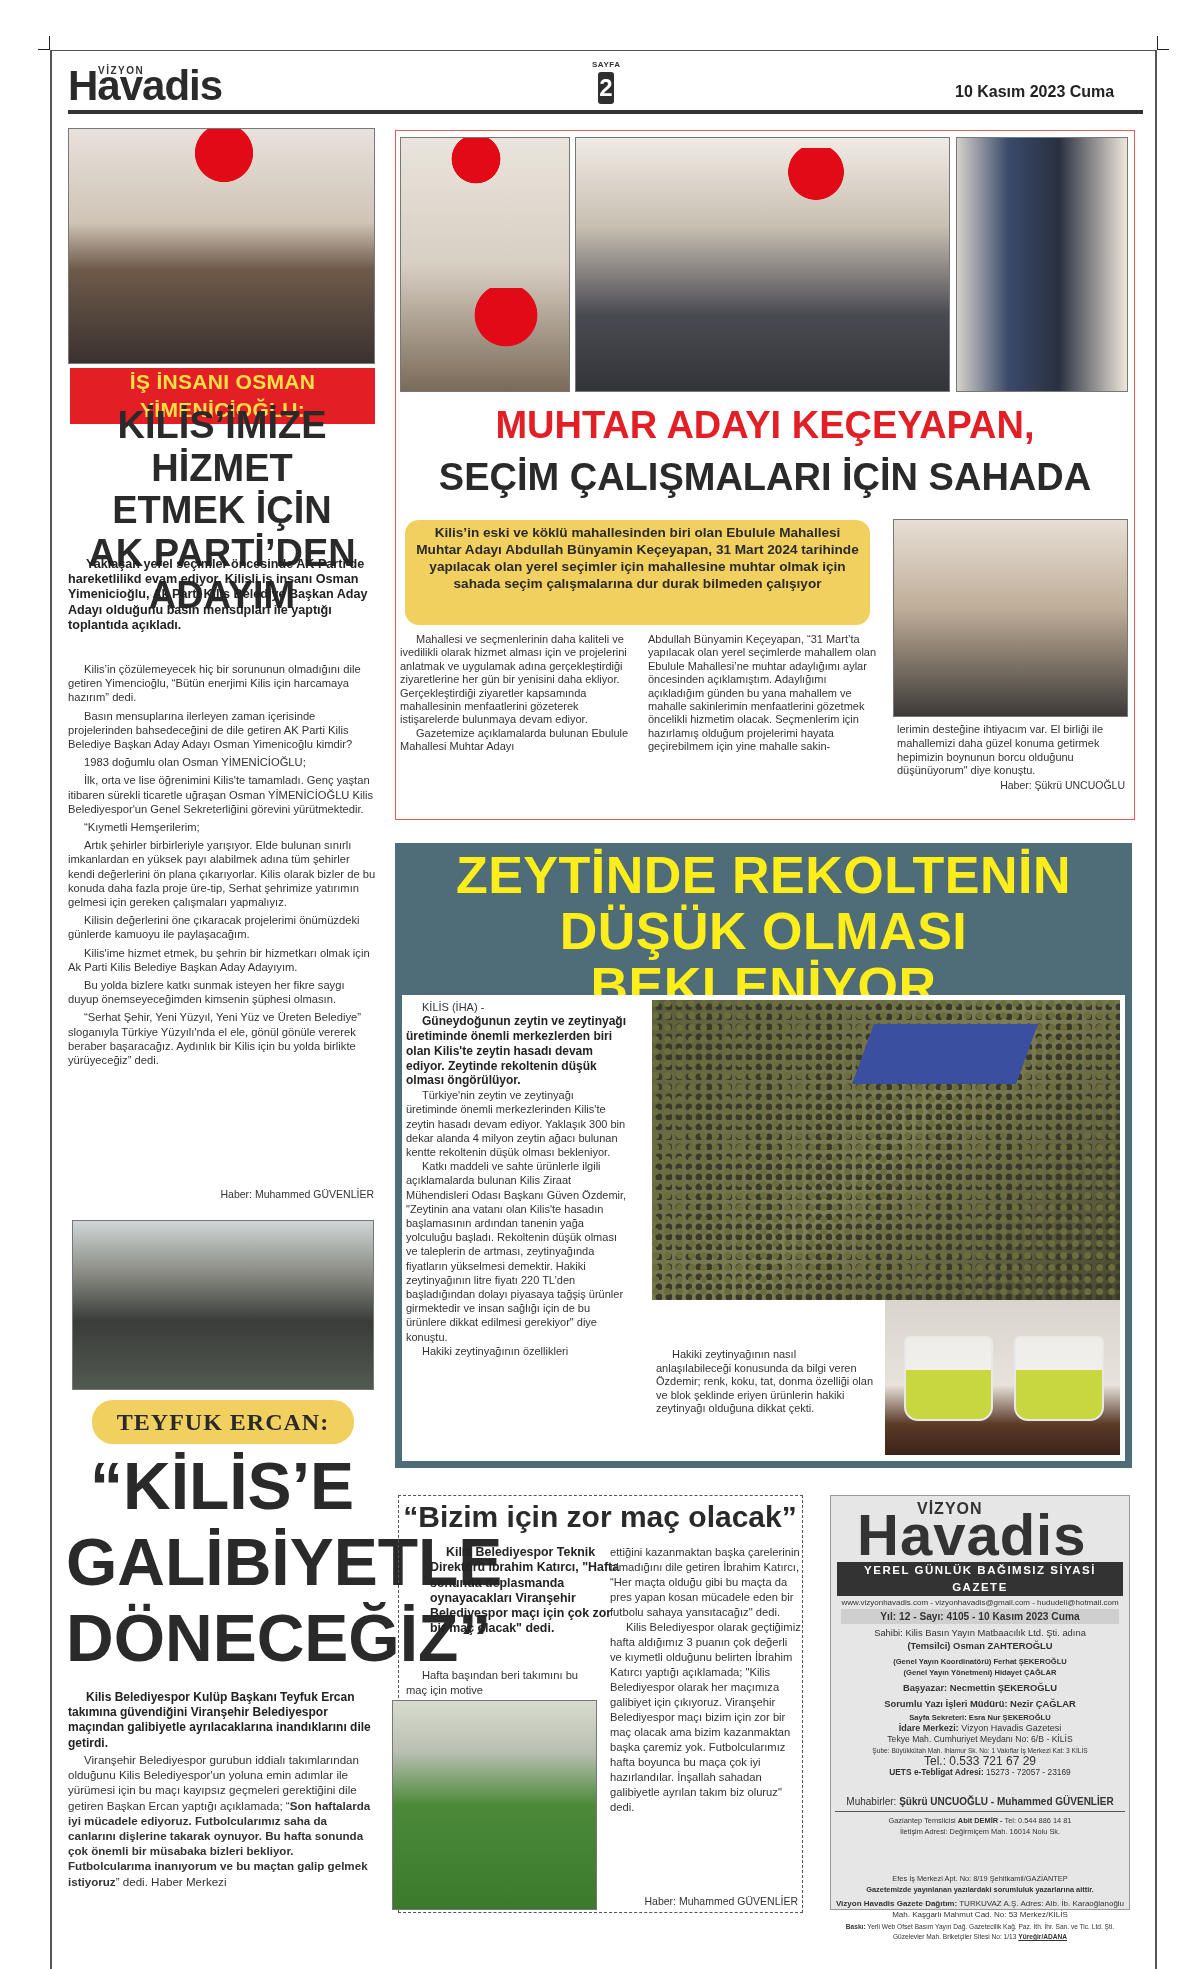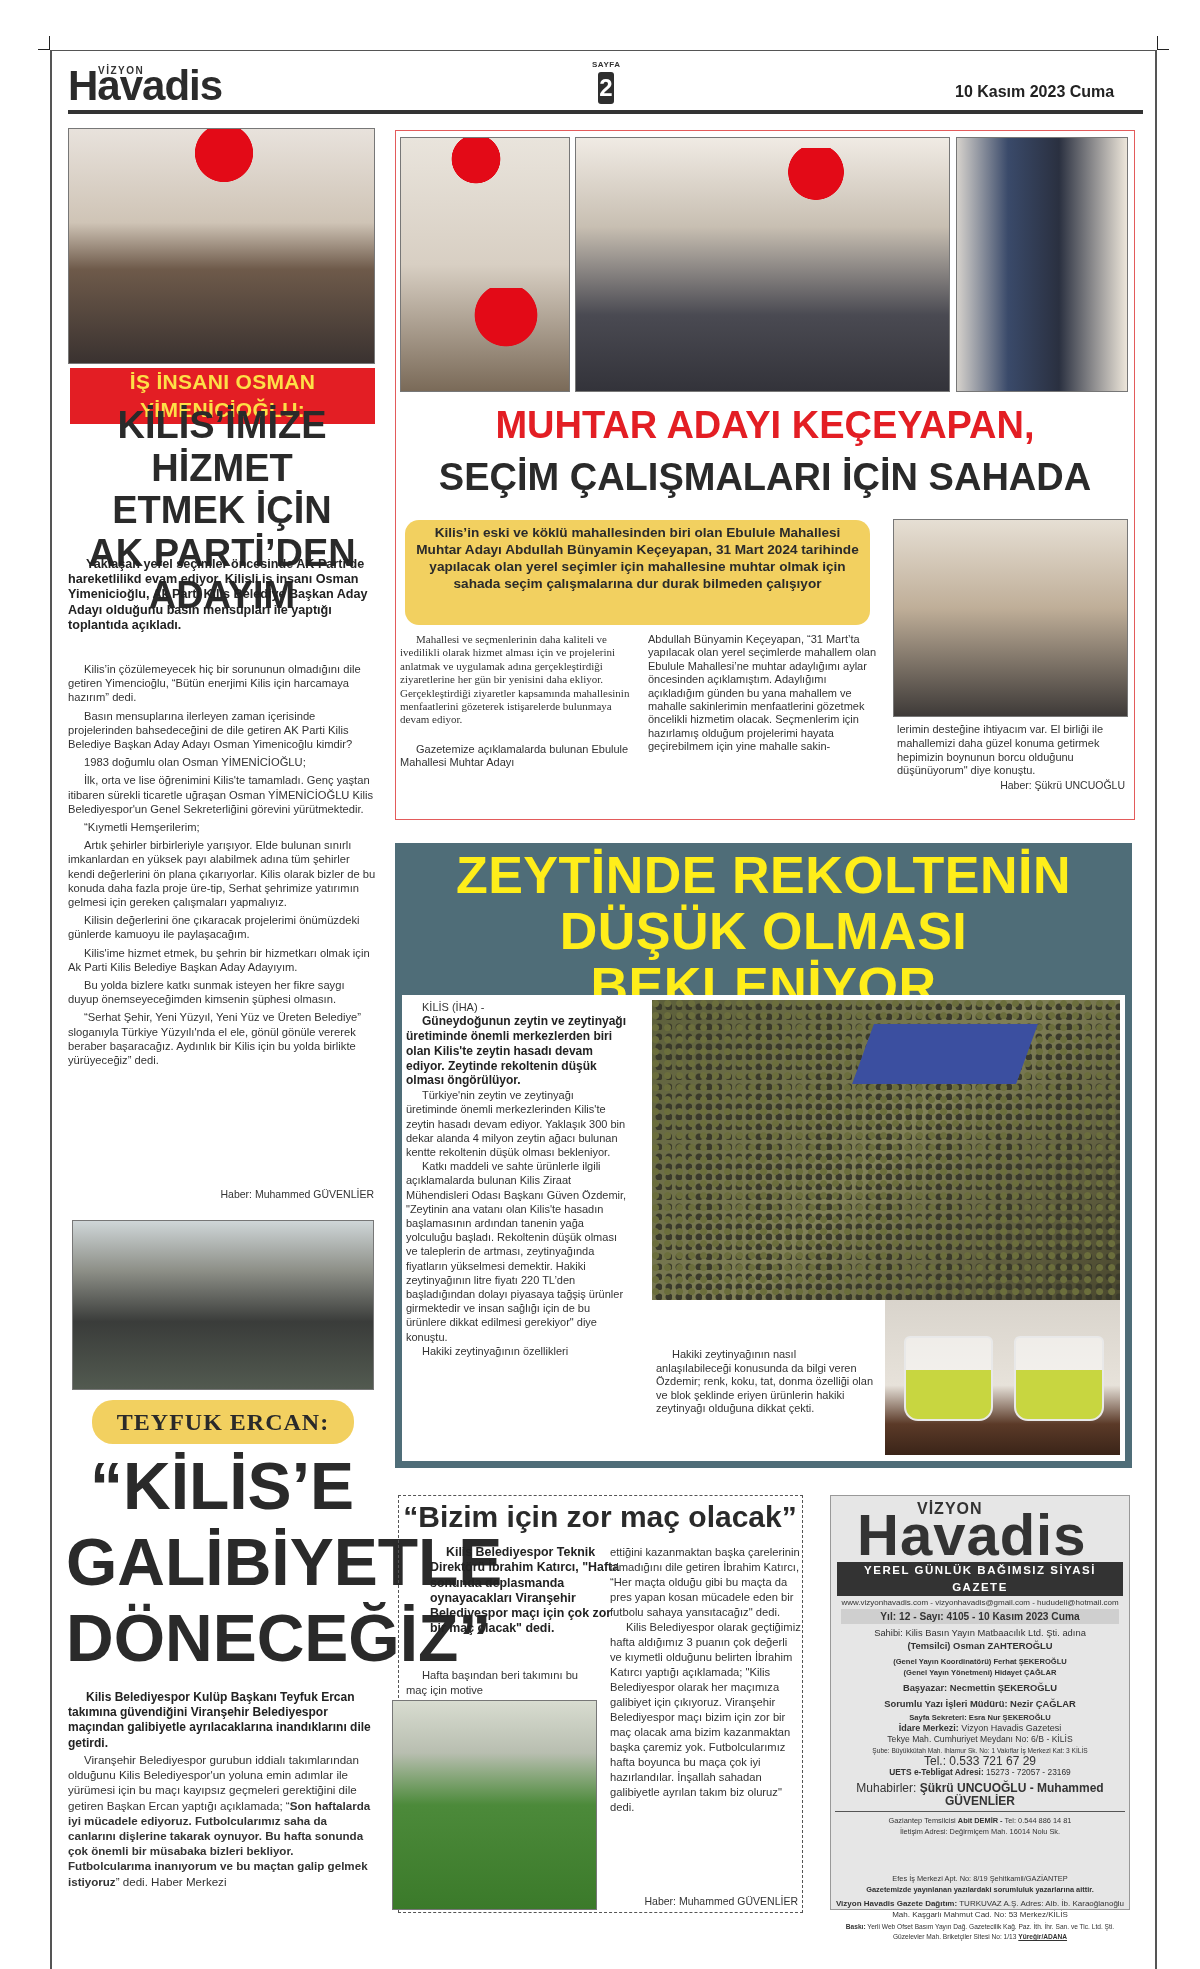--- a/index.html
+++ b/index.html
@@ -112,21 +112,21 @@
 </div>
 <div class="abs photo ph-office2 photo-border" style="left:575px;top:137px;width:375px;height:255px;">
   <div class="abs ph-flag" style="left:200px;top:10px;width:80px;height:80px;"></div>
 </div>
 <div class="abs photo ph-office3 photo-border" style="left:956px;top:137px;width:172px;height:255px;"></div>
 <div class="abs headline-red" style="left:398px;top:404px;width:734px;">MUHTAR ADAYI KEÇEYAPAN,</div>
 <div class="abs headline-dark" style="left:398px;top:456px;width:734px;">SEÇİM ÇALIŞMALARI İÇİN SAHADA</div>
 <div class="abs yellow-spot" style="left:405px;top:520px;width:465px;height:105px;">Kilis’in eski ve köklü mahallesinden biri olan Ebulule Mahallesi Muhtar Adayı Abdullah Bünyamin Keçeyapan, 31 Mart 2024 tarihinde yapılacak olan yerel seçimler için mahallesine muhtar olmak için sahada seçim çalışmalarına dur durak bilmeden çalışıyor</div>
 <div class="abs photo ph-small photo-border" style="left:893px;top:519px;width:235px;height:198px;"></div>
 <div class="abs body-text" style="left:400px;top:633px;width:232px;font-size:11px;line-height:13.4px;">
-  <p style="margin-bottom:16px;font-family:Liberation Serif, serif;">Mahallesi ve seçmenlerinin daha kaliteli ve ivedilikli olarak hizmet alması için ve projelerini anlatmak ve uygulamak adına gerçekleştirdiği ziyaretlerine her gün bir yenisini daha ekliyor. Gerçekleştirdiği ziyaretler kapsamında mahallesinin menfaatlerini gözeterek istişarelerde bulunmaya devam ediyor.</p>
+  <p style="margin-bottom:0;">Mahallesi ve seçmenlerinin daha kaliteli ve ivedilikli olarak hizmet alması için ve projelerini anlatmak ve uygulamak adına gerçekleştirdiği ziyaretlerine her gün bir yenisini daha ekliyor. Gerçekleştirdiği ziyaretler kapsamında mahallesinin menfaatlerini gözeterek istişarelerde bulunmaya devam ediyor.</p>
   <p>Gazetemize açıklamalarda bulunan Ebulule Mahallesi Muhtar Adayı</p>
 </div>
 <div class="abs body-text" style="left:648px;top:633px;width:230px;font-size:11px;line-height:13.4px;">Abdullah Bünyamin Keçeyapan, “31 Mart’ta yapılacak olan yerel seçimlerde mahallem olan Ebulule Mahallesi’ne muhtar adaylığımı aylar öncesinden açıklamıştım. Adaylığımı açıkladığım günden bu yana mahallem ve mahalle sakinlerimin menfaatlerini gözetmek öncelikli hizmetim olacak. Seçmenlerim için hazırlamış olduğum projelerimi hayata geçirebilmem için yine mahalle sakin-</div>
 <div class="abs body-text" style="left:897px;top:723px;width:232px;font-size:11px;line-height:13.8px;">lerimin desteğine ihtiyacım var. El birliği ile mahallemizi daha güzel konuma getirmek hepimizin boynunun borcu olduğunu düşünüyorum" diye konuştu.</div>
 <div class="abs byline" style="left:897px;top:779px;width:228px;">Haber: Şükrü UNCUOĞLU</div>
 
 <div class="abs teal-box" style="left:395px;top:843px;width:737px;height:625px;"></div>
 <div class="abs headline-yellow" style="left:395px;top:848px;width:737px;">
   <div>ZEYTİNDE REKOLTENİN</div>
   <div>DÜŞÜK OLMASI BEKLENİYOR</div>
@@ -184,21 +184,21 @@
   <div class="ln-s b" style="margin-top:4px;">(Genel Yayın Koordinatörü) Ferhat ŞEKEROĞLU</div>
   <div class="ln-s b">(Genel Yayın Yönetmeni) Hidayet ÇAĞLAR</div>
   <div class="ln b" style="margin-top:3px;">Başyazar: Necmettin ŞEKEROĞLU</div>
   <div class="ln b" style="margin-top:3px;">Sorumlu Yazı İşleri Müdürü: Nezir ÇAĞLAR</div>
   <div class="ln-s b" style="margin-top:2px;">Sayfa Sekreteri: Esra Nur ŞEKEROĞLU</div>
   <div class="ln-s" style="font-size:9px;"><b>İdare Merkezi:</b> <span>Vizyon Havadis Gazetesi</span></div>
   <div class="ln-s" style="font-size:8.6px;">Tekye Mah. Cumhuriyet Meydanı No: 6/B - KİLİS</div>
   <div class="ln-s" style="font-size:6.6px;">Şube: Büyükkütah Mah. Ihlamur Sk. No: 1 Vakıflar İş Merkezi Kat: 3 KİLİS</div>
   <div class="ln-s" style="font-size:12px;">Tel.: 0.533 721 67 29</div>
   <div class="ln-s" style="font-size:8.4px;"><b>UETS e-Tebligat Adresi:</b> <span>15273 - 72057 - 23169</span></div>
-  <div class="ln" style="font-size:12px;margin-top:4px;"><span>Muhabirler:</span> <b>Şükrü UNCUOĞLU - Muhammed GÜVENLİER</b></div>
+  <div class="ln" style="font-size:10px;margin-top:17px;"><span>Muhabirler:</span> <b>Şükrü UNCUOĞLU - Muhammed GÜVENLİER</b></div>
   <hr>
   <div class="ln-s" style="font-size:7.4px;"><span>Gaziantep Temsilcisi</span> <b>Abit DEMİR -</b> <span>Tel: 0.544 886 14 81</span></div>
   <div class="ln-s" style="font-size:7.4px;">İletişim Adresi: Değirmiçem Mah. 16014 Nolu Sk.</div>
   <div class="ln-s" style="font-size:7.4px;margin-top:36px;">Efes İş Merkezi Apt. No: 8/19 Şehitkamil/GAZİANTEP</div>
   <div class="ln-s b" style="font-size:7.4px;">Gazetemizde yayınlanan yazılardaki sorumluluk yazarlarına aittir.</div>
   <div class="ln-s" style="font-size:8px;margin-top:3px;padding:0 4px;"><b>Vizyon Havadis Gazete Dağıtım:</b> <span>TURKUVAZ A.Ş. Adres: Alb. İb. Karaoğlanoğlu Mah. Kaşgarlı Mahmut Cad. No: 53 Merkez/KİLİS</span></div>
   <div class="ln-s" style="font-size:6.6px;margin-top:2px;padding:0 4px;line-height:10px;"><b>Baskı:</b> <span>Yerli Web Ofset Basım Yayın Dağ. Gazetecilik Kağ. Paz. İth. İhr. San. ve Tic. Ltd. Şti. Güzelevler Mah. Briketçiler Sitesi No: 1/13</span> <b><u>Yüreğir/ADANA</u></b></div>
 </div>
 
 </body></html>

